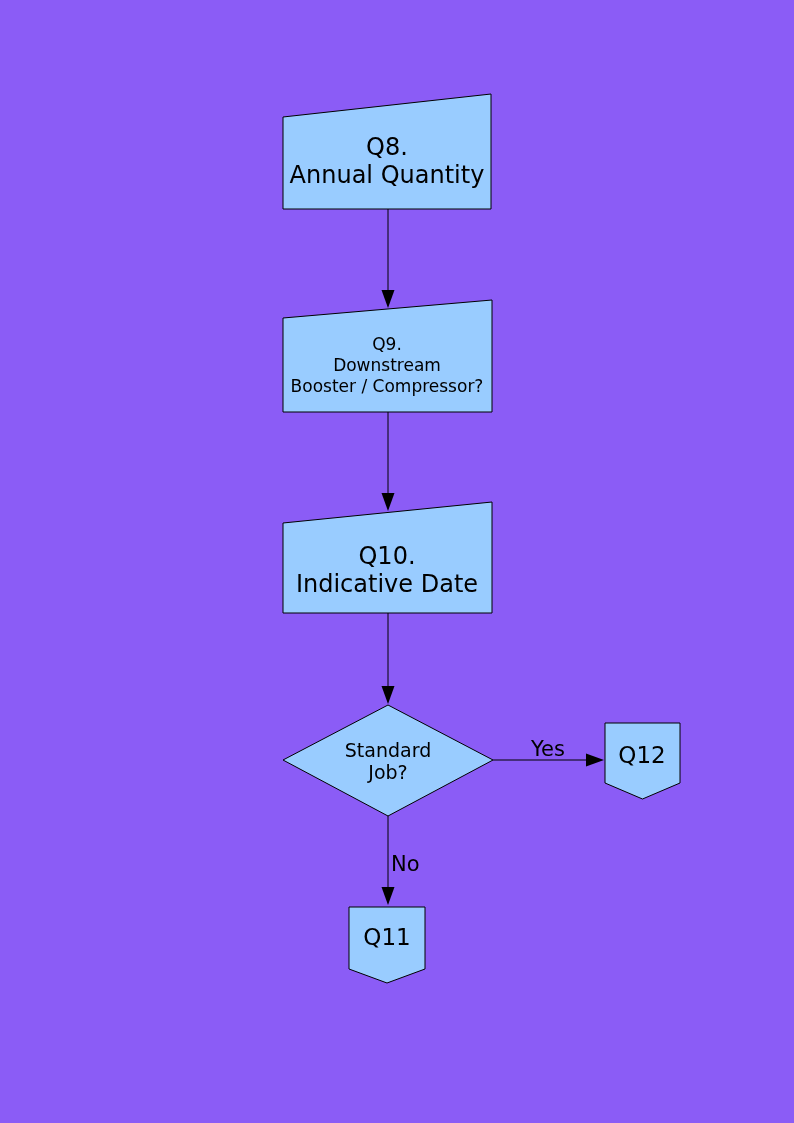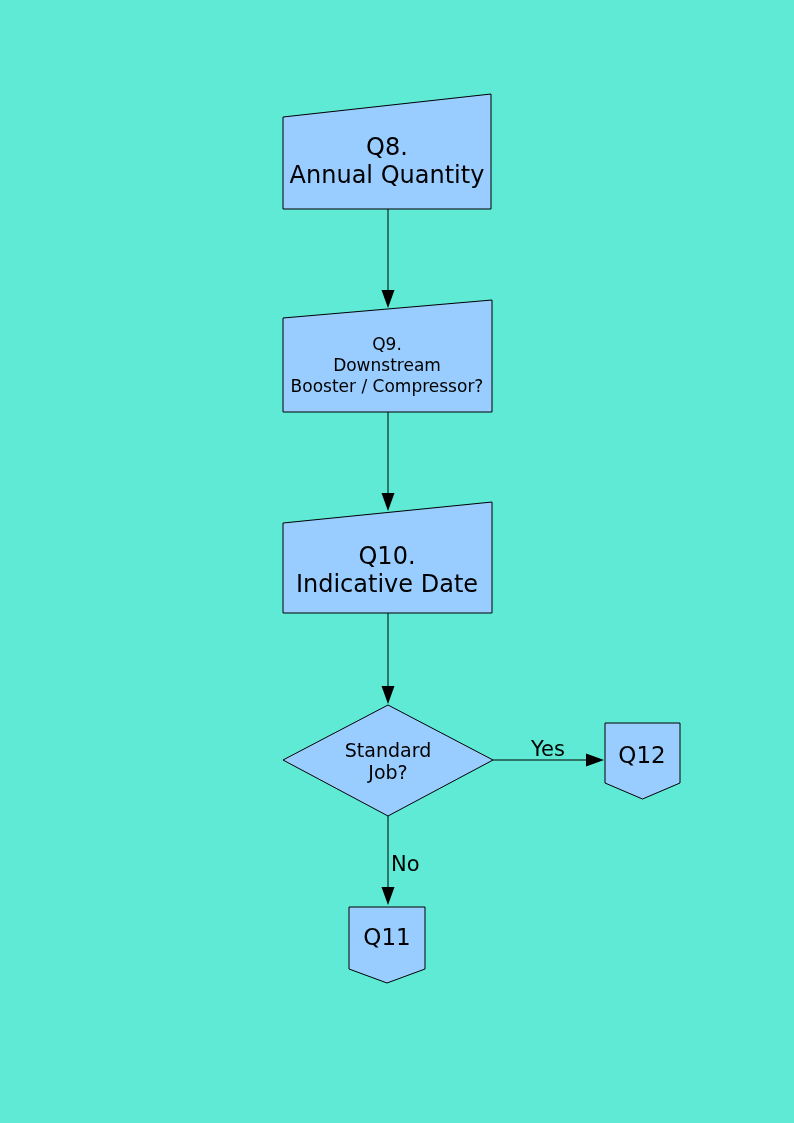--- a/index.html
+++ b/index.html
@@ -29,21 +29,21 @@
   .fs-lg   { font-size: 24px; }  
   .fs-sm   { font-size: 17px; }  
   .fs-md   { font-size: 19px; }  
   .fs-edge { font-size: 21px; }  
   .fs-conn { font-size: 23px; }  
   .tc { text-anchor: middle; }
 </style>
 </head>
 <body>
 
-<div class="page" style="background: #5eead4;">
+<div class="page" style="background: #8b5cf6;">
   <svg width="794" height="1123" viewBox="0 0 794 1123">
 
     <g>
       <polygon class="node-shape" points="283,117 491,94 491,209 283,209" fill="#99CCFF" stroke="#000000"></polygon>
       <text class="fs-lg tc" x="387" y="155" fill="#000000">Q8.</text>
       <text class="fs-lg tc" x="387" y="183" fill="#000000">Annual Quantity</text>
     </g>
 
     <g>
       <line class="edge-line" x1="388" y1="209" x2="388" y2="292" stroke="#000000"></line>

